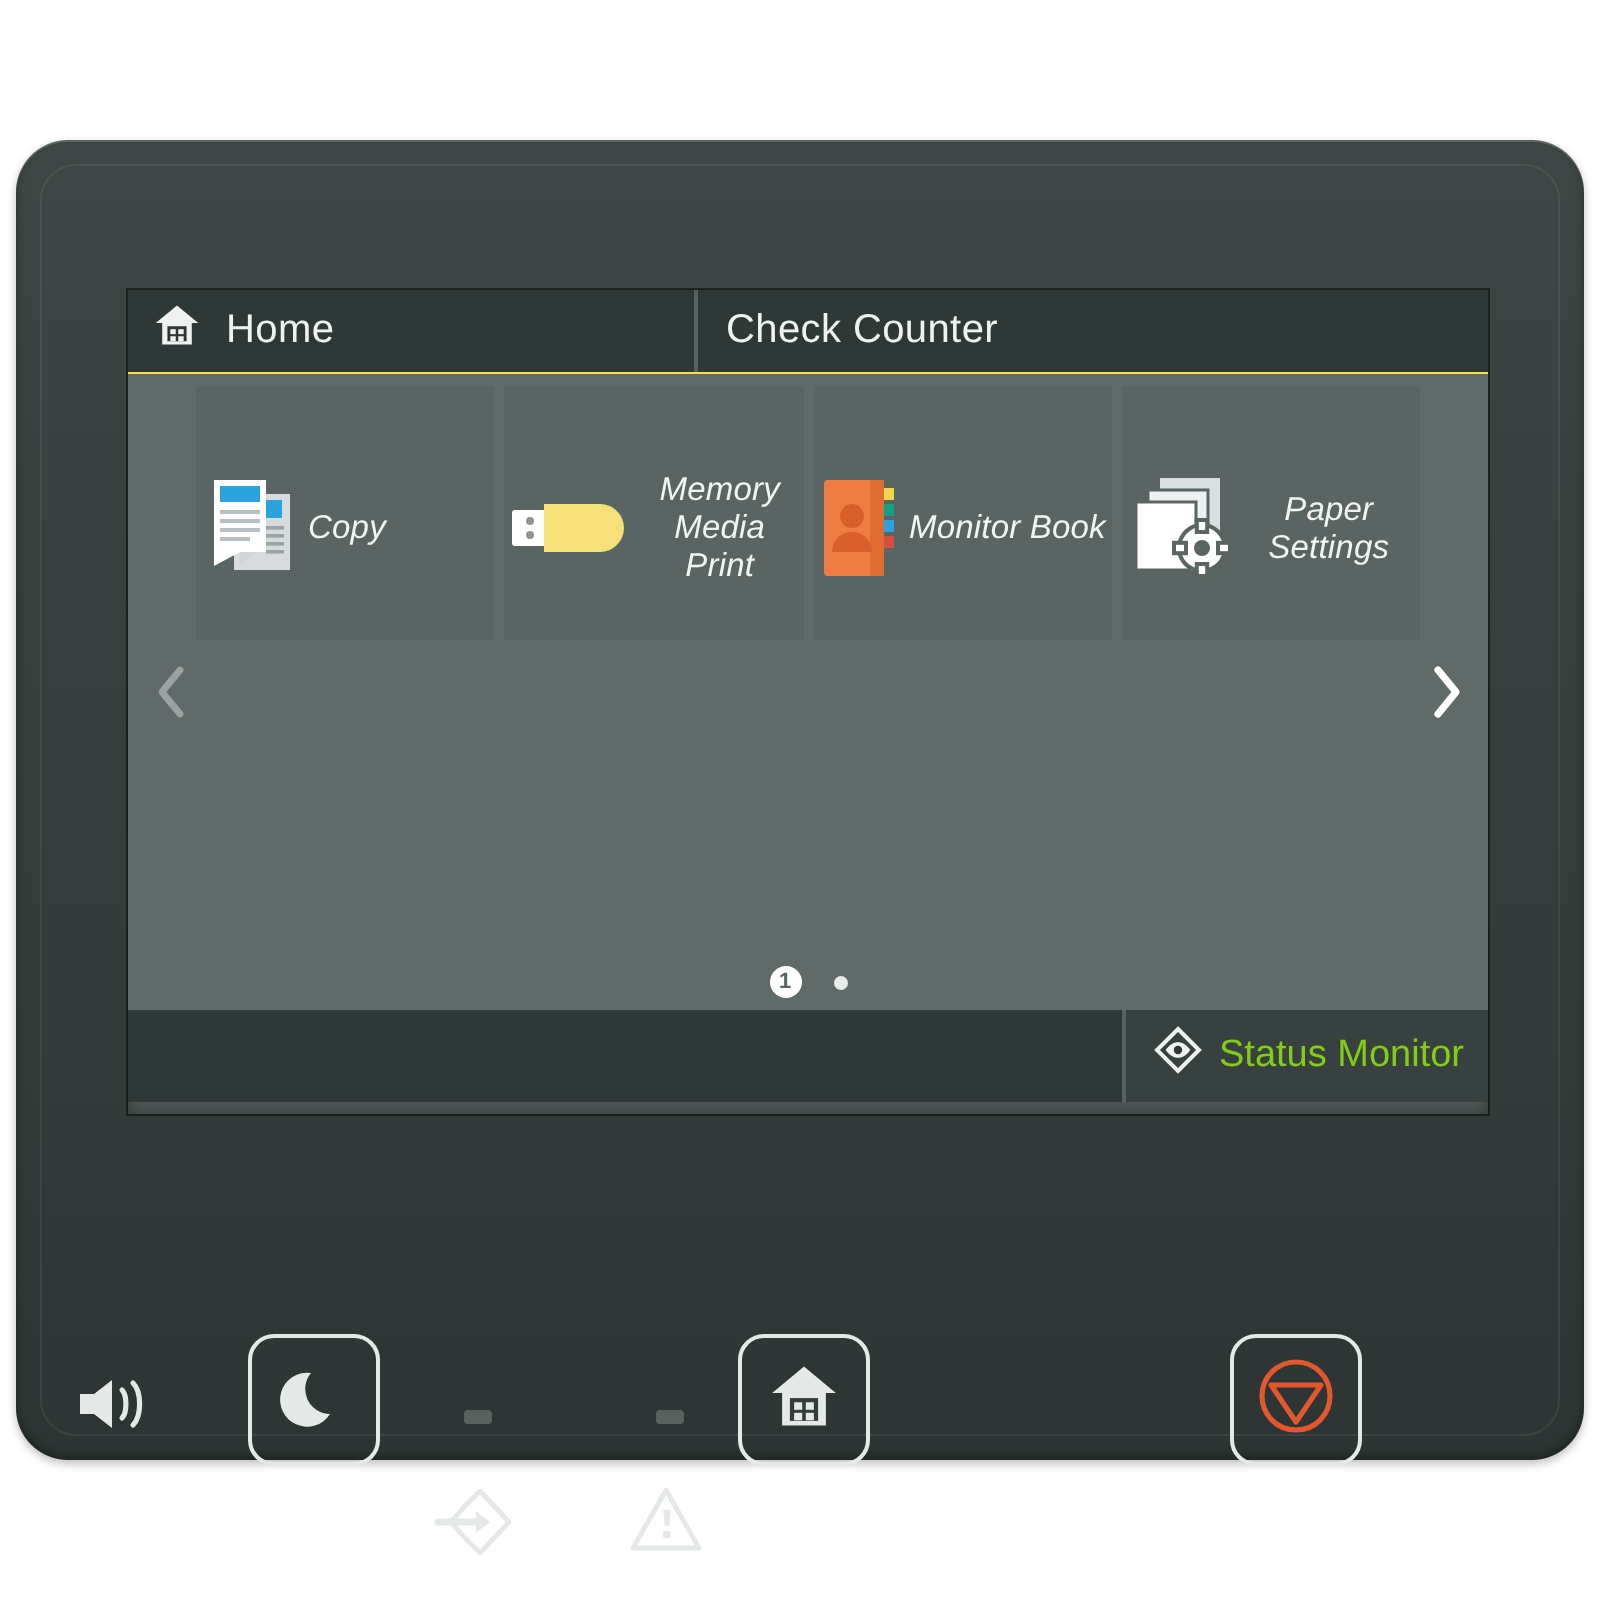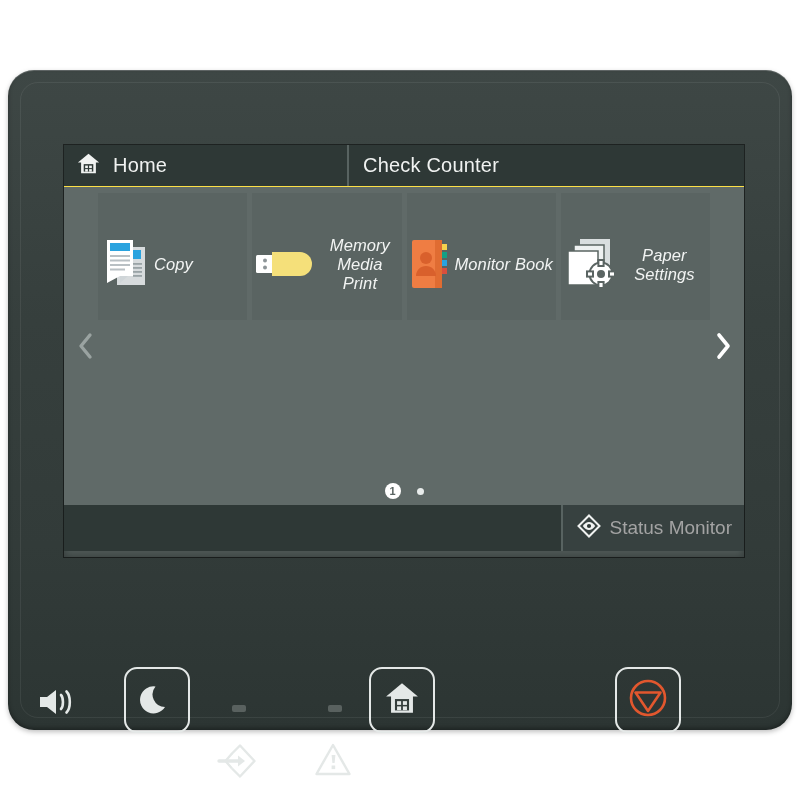--- a/index.html
+++ b/index.html
@@ -130,21 +130,21 @@
   .foot {
     display: flex; justify-content: flex-end;
     height: 46px;
     background: #2e3836;
   }
   .status-btn {
     display: flex; align-items: center; gap: 9px;
     padding: 0 12px 0 14px;
     background: #374140;
     border-left: 2px solid #586361;
-    color: #a3a3a3;
+    color: #84cc16;
     font-size: 19px;
     cursor: pointer;
   }
 
   
   .hw-btn {
     position: absolute;
     width: 66px; height: 66px;
     border-radius: 13px;
     border: 2.5px solid #e4e8e7;

